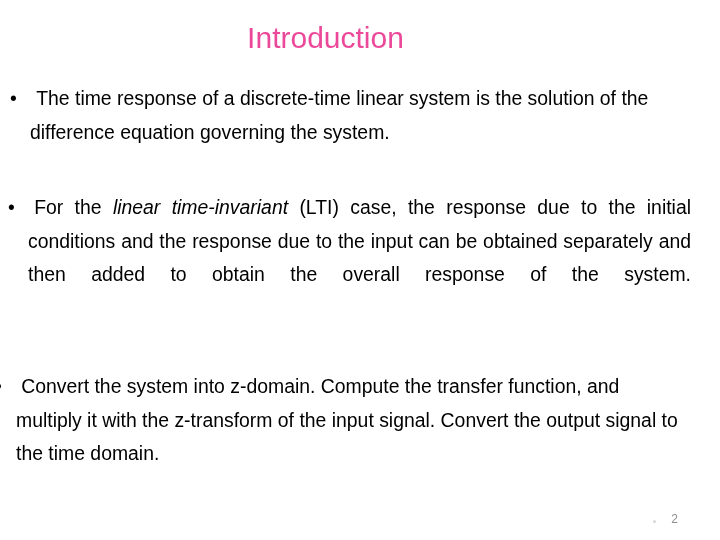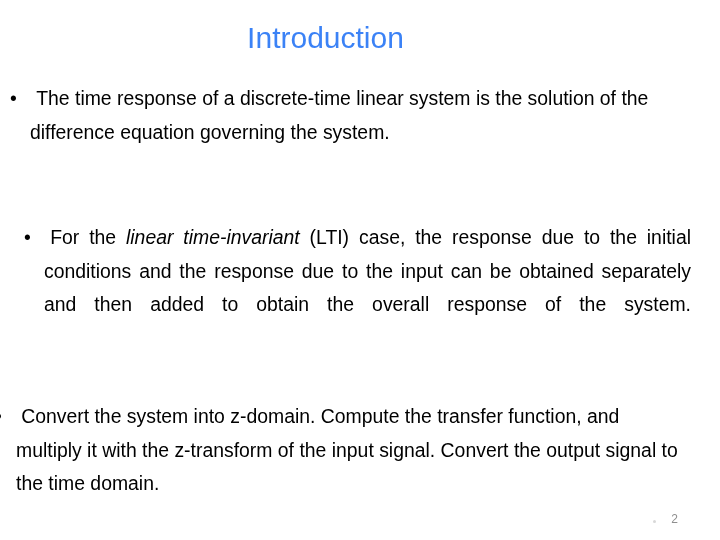--- a/index.html
+++ b/index.html
@@ -29,21 +29,21 @@
     position: absolute;
     top: 20px;
     left: 0;
     width: 651px;
     text-align: center;
     font-family: "Liberation Sans", sans-serif;
     font-size: 30px;
     font-weight: 400;
     line-height: 36px;
     letter-spacing: 0px;
-    color: #3b82f6;
+    color: #ec4899;
     white-space: nowrap;
   }
 
   
   .body-area {
     position: absolute;
     top: 82px;
     left: 0px;
     width: 720px;
   }
@@ -65,22 +65,22 @@
   .bullet-1 {
     margin: 0 8px 0 0;
     padding-left: 30px;
     padding-right: 38px;
     text-indent: -20px;
     text-align: left;
   }
 
   
   .bullet-2 {
-    margin: 72px 0 0 0;
-    padding-left: 44px;
+    margin: 42px 0 0 0;
+    padding-left: 28px;
     padding-right: 29px;
     text-indent: -20px;
     text-align: justify;
   }
 
   
   .bullet-3 {
     margin: 45px 0 0 0;
     padding-left: 16px;
     padding-right: 36px;

